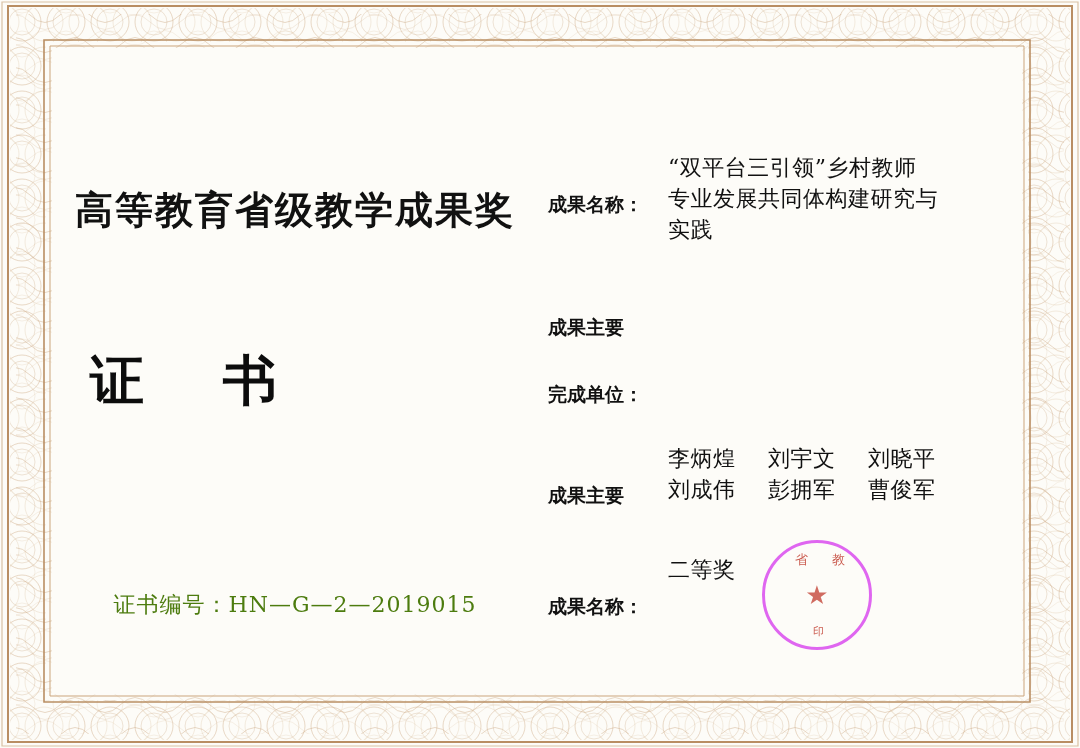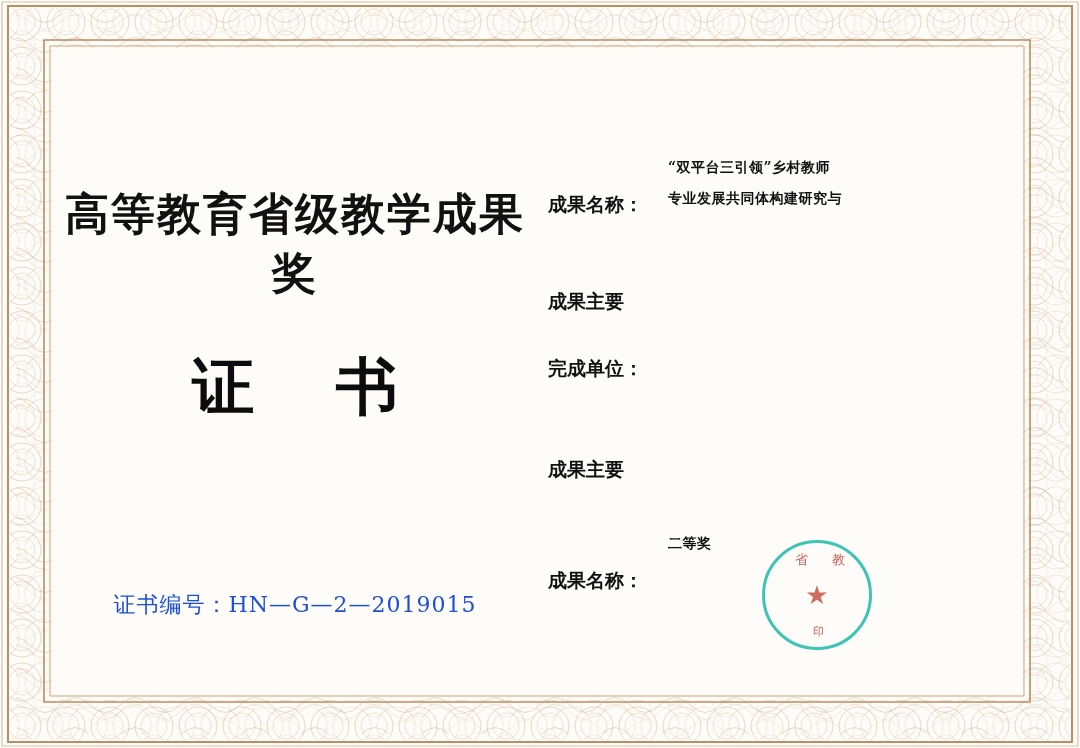--- a/index.html
+++ b/index.html
@@ -29,46 +29,46 @@
     top: 150px;
     width: 470px;
     height: 500px;
   }
   .award-title {
     position: absolute;
     top: 35px;
     left: 0;
     width: 470px;
     text-align: center;
-    font-size: 44px;
+    font-size: 38px;
     font-weight: bold;
     letter-spacing: 2px;
     color: #111111;
     font-family: "DejaVu Serif", "Liberation Serif", serif;
   }
   .cert-word {
     position: absolute;
     top: 195px;
     left: 0;
     width: 470px;
-    text-align: center;
-    font-size: 62px;
+    text-align: left;
+    font-size: 54px;
     font-weight: bold;
     letter-spacing: 30px;
     text-indent: 30px;
     color: #0c0c0c;
   }
   .cert-number {
     position: absolute;
     top: 440px;
     left: 0;
     width: 470px;
     text-align: center;
     font-size: 22px;
-    color: #1d4ed8;
+    color: #4d7c0f;
     letter-spacing: 1px;
   }
 
   
   .right-panel {
     position: absolute;
     left: 548px;
     top: 152px;
     width: 452px;
   }
@@ -86,26 +86,25 @@
     line-height: 29px;
     text-align: justify;
     letter-spacing: 0px;
   }
   .field-label .lbl-line {
     display: block;
     white-space: nowrap;
     margin-top: 38px;
   }
   .field-value {
-    font-size: 14px;
+    font-size: 22px;
     color: #111111;
     line-height: 31px;
     letter-spacing: 0.5px;
     font-family: "DejaVu Serif", "Liberation Serif", serif;
-    font-weight: bold;
   }
   .field-value .v-line { display: block; white-space: nowrap; }
   .people-grid .p-row {
     display: block;
     white-space: nowrap;
   }
   .people-grid .p-name {
     display: inline-block;
     width: 100px;
   }
@@ -118,21 +117,21 @@
     width: 300px;
     height: 150px;
   }
   .seal {
     position: absolute;
     left: 62px;
     top: 20px;
     width: 110px;
     height: 110px;
     border-radius: 50%;
-    border: 3px solid #14b8a6;
+    border: 3px solid #d946ef;
     opacity: 0.82;
     box-sizing: border-box;
   }
   .seal-inner-star {
     position: absolute;
     left: 50%;
     top: 50%;
     transform: translate(-50%, -50%);
     color: #c0392b;
     font-size: 26px;
@@ -221,33 +220,42 @@
 
   <div class="right-panel">
 
     <div class="field-row">
       <div class="field-label">
         <span class="lbl-line">成果名称：</span>
       </div>
       <div class="field-value">
         <span class="v-line">“双平台三引领”乡村教师</span>
         <span class="v-line">专业发展共同体构建研究与</span>
+        <span class="v-line">实践</span>
       </div>
     </div>
 
     <div class="field-row">
       <div class="field-label">
         <span class="lbl-line">成果主要</span>
         <span class="lbl-line">完成单位：</span>
       </div>
     </div>
 
     <div class="field-row" style="margin-top:34px;">
       <div class="field-label">
         <span class="lbl-line">成果主要</span>
+      </div>
+      <div class="field-value people-grid">
+        <span class="p-row">
+          <span class="p-name">李炳煌</span><span class="p-name">刘宇文</span><span class="p-name">刘晓平</span>
+        </span>
+        <span class="p-row">
+          <span class="p-name">刘成伟</span><span class="p-name">彭拥军</span><span class="p-name">曹俊军</span>
+        </span>
       </div>
     </div>
 
     <div class="field-row" style="margin-top:44px;">
       <div class="field-label">
         <span class="lbl-line">成果名称：</span>
       </div>
       <div class="field-value">
         <span class="v-line">二等奖</span>
       </div>

